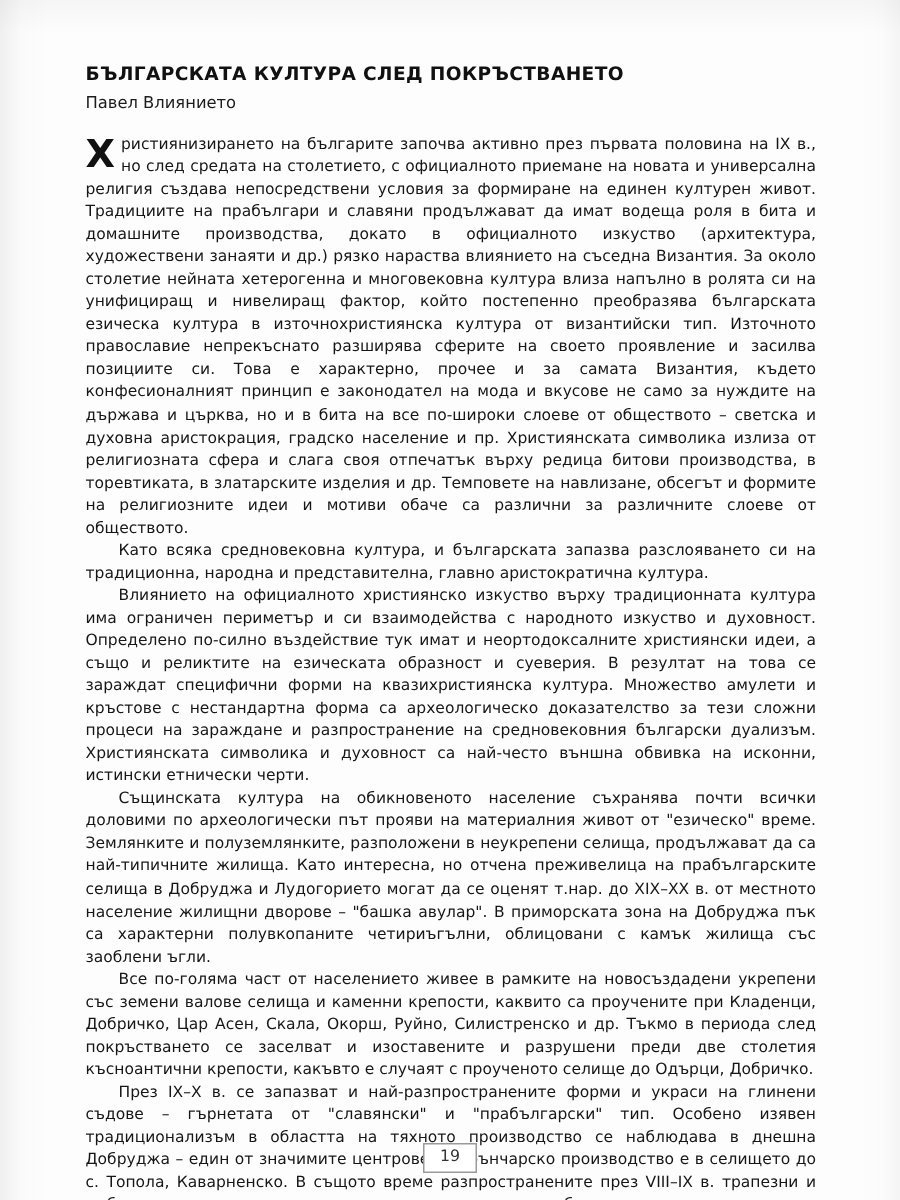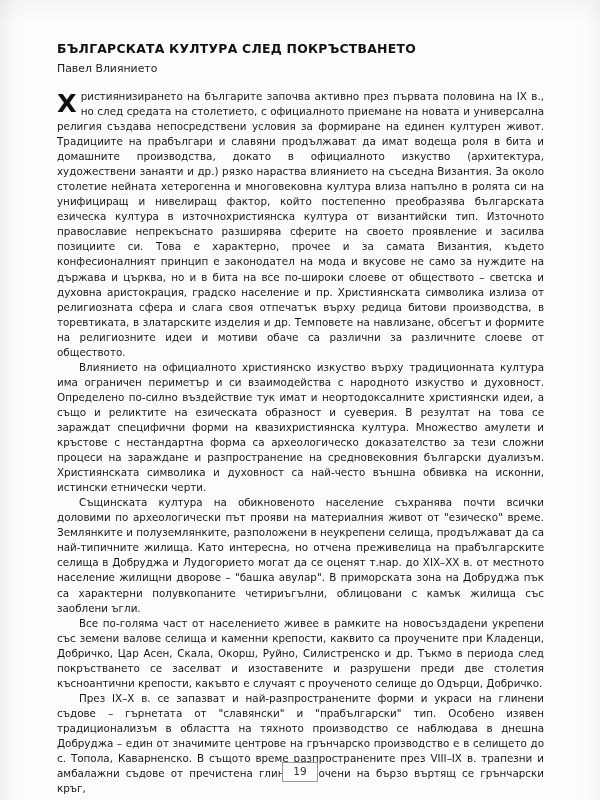--- a/index.html
+++ b/index.html
@@ -115,20 +115,21 @@
     <h1 class="title">БЪЛГАРСКАТА КУЛТУРА СЛЕД ПОКРЪСТВАНЕТО</h1>
 
     <p class="author">Павел Влиянието</p>
 
     <div class="body-text">
 
       <p class="para first">
         <span class="dropcap">Х</span><span>ристиянизирането на българите започва активно през първата половина на IX в., но след средата на столетието, с официалното приемане на новата и универсална религия създава непосредствени условия за формиране на единен културен живот. Традициите на прабългари и славяни продължават да имат водеща роля в бита и домашните производства, докато в официалното изкуство (архитектура, художествени занаяти и др.) рязко нараства влиянието на съседна Византия.   За около столетие нейната хетерогенна и многовековна култура влиза напълно в ролята си на унифициращ и нивелиращ фактор, който постепенно преобразява българската езическа култура в източнохристиянска култура от византийски тип. Източното православие непрекъснато разширява сферите на своето проявление и засилва позициите си. Това е характерно, прочее и за самата Византия, където конфесионалният принцип е законодател на мода и вкусове не само за нуждите на държава и църква, но и в бита на все по-широки слоеве от обществото – светска и духовна аристокрация, градско население и пр. Християнската символика излиза от религиозната сфера и слага своя отпечатък върху редица битови производства, в торевтиката, в златарските изделия и др. Темповете на навлизане, обсегът и формите на религиозните идеи и мотиви обаче са различни за различните слоеве от обществото.</span>
       </p>
 
+      <p class="para">Като всяка средновековна култура, и българската запазва разслояването си на традиционна, народна и представителна, главно аристократична култура.</p>
 
       <p class="para">Влиянието на официалното християнско изкуство върху традиционната култура има ограничен периметър и си взаимодейства с народното изкуство и духовност. Определено по-силно въздействие тук имат и неортодоксалните християнски идеи, а също и реликтите на езическата образност и суеверия. В резултат на това се зараждат специфични форми на квазихристиянска култура. Множество амулети и кръстове с нестандартна форма са археологическо доказателство за тези сложни процеси на зараждане и разпространение на средновековния български дуализъм. Християнската символика и духовност са най-често външна обвивка на исконни, истински етнически черти.</p>
 
       <p class="para">Същинската култура на обикновеното население съхранява почти всички доловими по археологически път прояви на материалния живот от "езическо" време. Землянките и полуземлянките, разположени в неукрепени селища, продължават да са най-типичните жилища. Като интересна, но отчена преживелица на прабългарските селища в Добруджа и Лудогориeто могат да се оценят т.нар. до XIX–XX в. от местното население жилищни дворове – "башка авулар". В приморската зона на Добруджа пък са характерни полувкопаните четириъгълни, облицовани с камък жилища със заоблени ъгли.</p>
 
       <p class="para">Все по-голяма част от населението живее в рамките на новосъздадени укрепени със земени валове селища и каменни крепости, каквито са проучените при Кладенци, Добричко, Цар Асен, Скала, Окорш, Руйно, Силистренско и др. Тъкмо в периода след покръстването се заселват и изоставените и разрушени преди две столетия късноантични крепости, какъвто е случаят с проученото селище до Одърци, Добричко.</p>
 
       <p class="para">През IX–X в.  се запазват и най-разпространените форми и украси на глинени съдове – гърнетата от "славянски" и "прабългарски" тип. Особено изявен традиционализъм в областта на тяхното производство се наблюдава в днешна Добруджа – един от значимите центрове на грънчарско производство е в селището до с. Топола, Каварненско. В същото време разпространените през VIII–IX в. трапезни и амбалажни съдове от пречистена глина, източени на бързо въртящ се грънчарски кръг,</p>
 
     </div>

